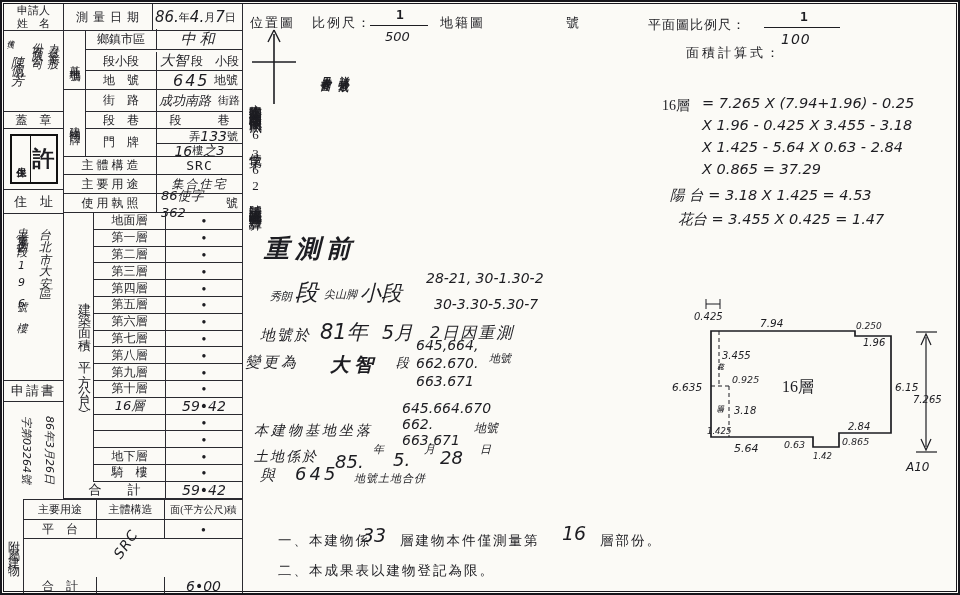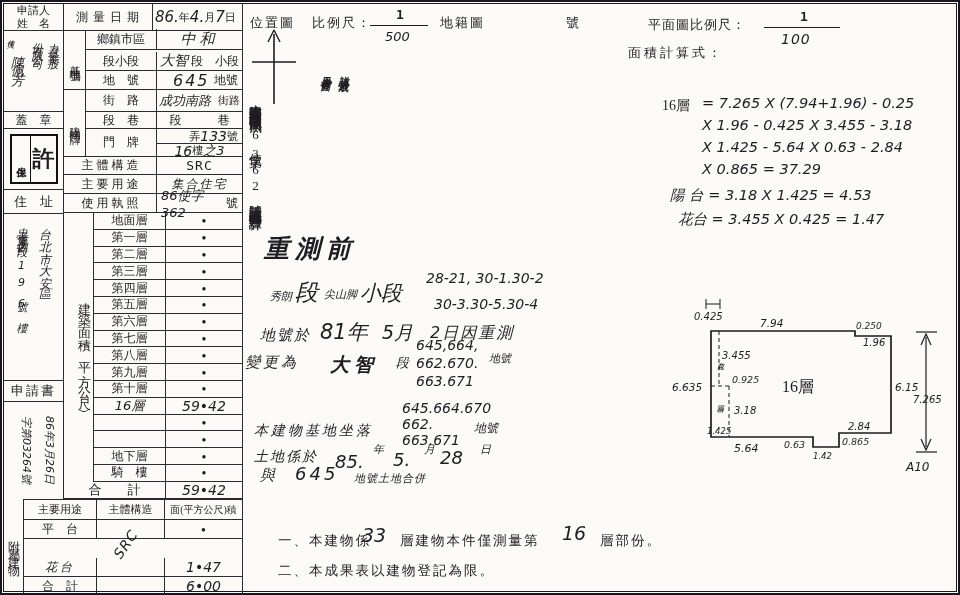--- a/index.html
+++ b/index.html
@@ -239,25 +239,20 @@
   <div class="abs row bb bt" style="left:22px;top:497px;width:218px;height:21px;">
     <span class="c br pr" style="width:72px;height:100%;font-size:11px;">主要用途</span>
     <span class="c br pr" style="width:67px;height:100%;font-size:11px;">主體構造</span>
     <span class="c pr" style="flex:1;height:100%;font-size:10px;">面(平方公尺)積</span>
   </div>
   <div class="abs row bb" style="left:22px;top:518px;width:218px;height:19px;">
     <span class="c br pr" style="width:72px;height:100%;font-size:12px;">平　台</span>
     <span class="c br" style="width:67px;height:100%;"></span>
     <span class="c dot" style="flex:1;height:100%;">●</span>
   </div>
-  <div class="abs row bb" style="left:22px;top:556px;width:218px;height:19px;">
-    <span class="c br hw" style="width:72px;height:100%;font-size:12px;letter-spacing:3px;">花台</span>
-    <span class="c br" style="width:67px;height:100%;"></span>
-    <span class="c hw" style="flex:1;height:100%;font-size:14px;">1•47</span>
-  </div>
   <div class="abs row" style="left:22px;top:575px;width:218px;height:18px;">
     <span class="c br pr" style="width:72px;height:100%;font-size:12px;">合　計</span>
     <span class="c br" style="width:67px;height:100%;"></span>
     <span class="c hw" style="flex:1;height:100%;font-size:14px;">6•00</span>
   </div>
   <span class="abs hw" style="left:108px;top:534px;font-size:14px;transform:rotate(-55deg);letter-spacing:1px;">SRC</span>
 
   <div class="abs" style="left:240px;top:2px;width:0;height:591px;border-left:1px solid #2a2a30;"></div>
 
   <span class="abs pr" style="left:248px;top:12px;font-size:13px;letter-spacing:2px;">位置圖</span>
@@ -283,21 +278,21 @@
   <div class="abs vt pr" style="left:242px;top:92px;width:20px;height:500px;font-size:13px;letter-spacing:1px;">
     <span>本建物平面圖及建物面積係依使用執照86使字第362號設計圖或竣工平面圖轉繪計算</span>
   </div>
 
   <span class="abs hw" style="left:262px;top:230px;font-size:25px;font-weight:bold;letter-spacing:6px;">重測前</span>
   <span class="abs hw" style="left:268px;top:287px;font-size:11px;">秀朗</span>
   <span class="abs hw" style="left:293px;top:275px;font-size:23px;">段</span>
   <span class="abs hw" style="left:322px;top:285px;font-size:11px;">尖山脚</span>
   <span class="abs hw" style="left:358px;top:277px;font-size:21px;">小段</span>
   <span class="abs hw" style="left:424px;top:268px;font-size:14px;">28-21, 30-1.30-2</span>
-  <span class="abs hw" style="left:432px;top:294px;font-size:14px;">30-3.30-5.30-4</span>
+  <span class="abs hw" style="left:432px;top:294px;font-size:14px;">30-3.30-5.30-7</span>
   <span class="abs hw" style="left:258px;top:324px;font-size:15px;letter-spacing:2px;">地號於</span>
   <span class="abs hw" style="left:318px;top:316px;font-size:21px;font-weight:normal;">81年</span>
   <span class="abs hw" style="left:380px;top:318px;font-size:19px;">5月</span>
   <span class="abs hw" style="left:428px;top:321px;font-size:16px;letter-spacing:2px;">2日因重測</span>
   <span class="abs hw" style="left:243px;top:351px;font-size:15px;letter-spacing:3px;">變更為</span>
   <span class="abs hw" style="left:328px;top:350px;font-size:19px;font-weight:bold;letter-spacing:5px;">大智</span>
   <span class="abs hw" style="left:394px;top:352px;font-size:13px;">段</span>
   <div class="abs hw pre" style="left:414px;top:334px;font-size:14px;line-height:18px;">645,664,
 662.670.
 663.671</div>
@@ -316,21 +311,21 @@
   <span class="abs hw" style="left:438px;top:445px;font-size:18px;">28</span>
   <span class="abs hw" style="left:478px;top:440px;font-size:11px;">日</span>
   <span class="abs hw" style="left:258px;top:464px;font-size:15px;">與</span>
   <span class="abs hw" style="left:293px;top:461px;font-size:18px;letter-spacing:3px;">645</span>
   <span class="abs hw" style="left:352px;top:469px;font-size:11px;letter-spacing:1px;">地號土地合併</span>
 
   <span class="abs pr" style="left:646px;top:14px;font-size:13px;letter-spacing:1px;">平面圖比例尺：</span>
   <span class="abs ty" style="left:798px;top:7px;font-size:13px;font-weight:bold;">1</span>
   <div class="abs" style="left:762px;top:25px;width:76px;border-top:1.5px solid #1d1d22;"></div>
   <span class="abs hw" style="left:779px;top:29px;font-size:14px;letter-spacing:1px;">100</span>
-  <span class="abs pr" style="left:626px;top:42px;font-size:13px;letter-spacing:3px;">面積計算式：</span>
+  <span class="abs pr" style="left:684px;top:42px;font-size:13px;letter-spacing:3px;">面積計算式：</span>
 
   <span class="abs pr" style="left:660px;top:95px;font-size:14px;">16層</span>
   <span class="abs hw" style="left:700px;top:93px;font-size:14.5px;">= 7.265 X (7.94+1.96) - 0.25</span>
   <span class="abs hw" style="left:700px;top:115px;font-size:14.5px;">X 1.96 - 0.425 X 3.455 - 3.18</span>
   <span class="abs hw" style="left:700px;top:137px;font-size:14.5px;">X 1.425 - 5.64 X 0.63 - 2.84</span>
   <span class="abs hw" style="left:700px;top:159px;font-size:14.5px;">X 0.865 = 37.29</span>
   <span class="abs hw" style="left:668px;top:184px;font-size:14.5px;">陽 台 = 3.18 X 1.425 = 4.53</span>
   <span class="abs hw" style="left:676px;top:208px;font-size:14.5px;">花台 = 3.455 X 0.425 = 1.47</span>
 
   <svg class="abs" style="left:640px;top:285px;" width="320" height="200" viewBox="0 0 320 200">

